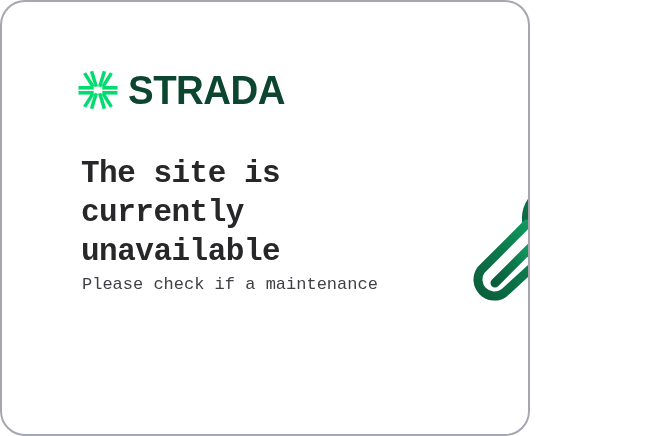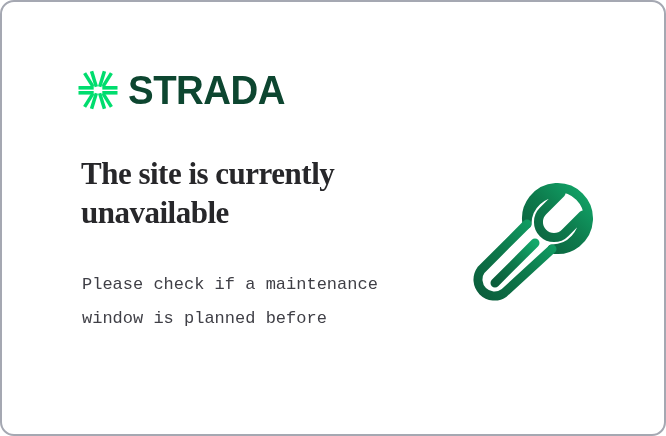--- a/index.html
+++ b/index.html
@@ -7,26 +7,26 @@
     padding: 0;
     width: 666px;
     height: 436px;
     overflow: hidden;
     background: #ffffff;
     font-family: "Liberation Sans", sans-serif;
   }
 
   #page {
     position: relative;
-    width: 666px;
+    width: 530px;
     height: 436px;
     box-sizing: border-box;
     background: #ffffff;
     border: 2px solid #a5a8b2;
-    border-radius: 14px;
+    border-radius: 25px;
     overflow: hidden;
   }
 
   
   .brand {
     position: absolute;
     left: 76px;
     top: 68px;
     display: flex;
     align-items: center;
@@ -52,21 +52,21 @@
     transform-origin: left center;
   }
 
   
   .headline {
     position: absolute;
     left: 79px;
     top: 152px;
     width: 340px;
     margin: 0;
-    font-family: Liberation Serif, serif;
+    font-family: Liberation Mono, monospace;
     font-size: 31px;
     font-weight: bold;
     line-height: 1.26;
     letter-spacing: -0.5px;
     color: #27272a;
   }
 
   
   .body-copy {
     position: absolute;
@@ -131,21 +131,20 @@
         </g>
       </svg>
     </span>
     <span class="brand-word">STRADA</span>
   </div>
 
   <h1 class="headline">The site is currently unavailable</h1>
 
   <p class="body-copy">
     <span class="line">Please check if a maintenance</span>
-    <span class="line">window is planned before</span>
   </p>
 
   <div class="wrench">
     <svg viewBox="0 0 160 160" xmlns="http://www.w3.org/2000/svg" aria-hidden="true">
       <defs>
         <linearGradient id="wrenchGrad" x1="0" y1="1" x2="1" y2="0">
           <stop offset="0%" stop-color="#0b5d3b"></stop>
           <stop offset="50%" stop-color="#0d7a4c"></stop>
           <stop offset="100%" stop-color="#12a86a"></stop>
         </linearGradient>

